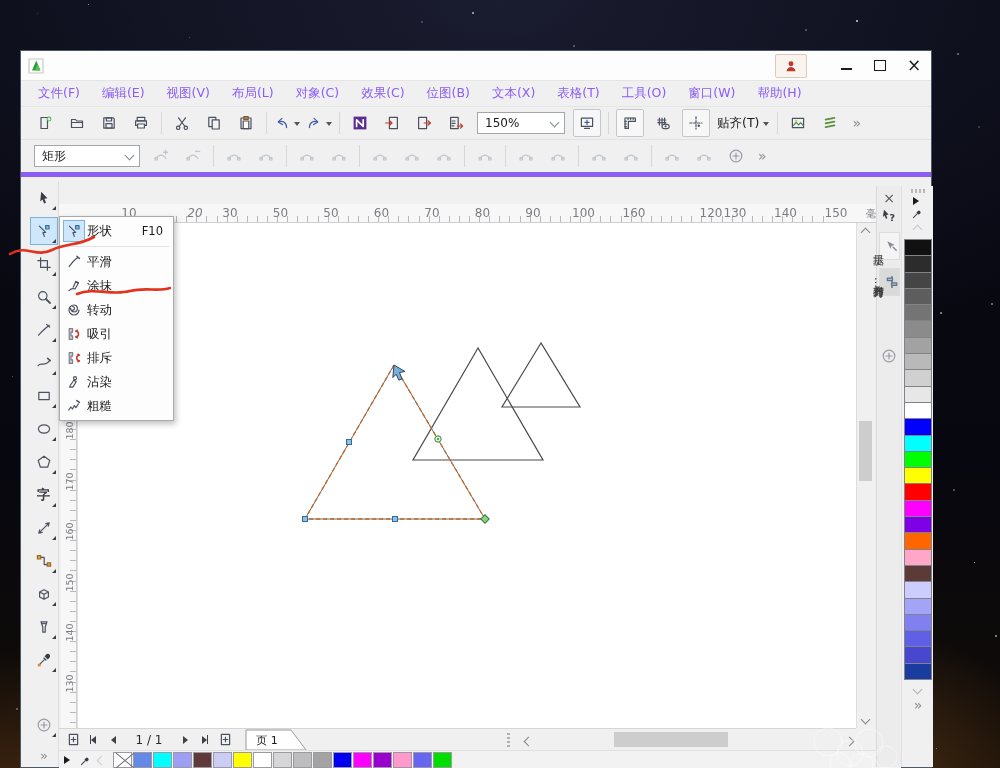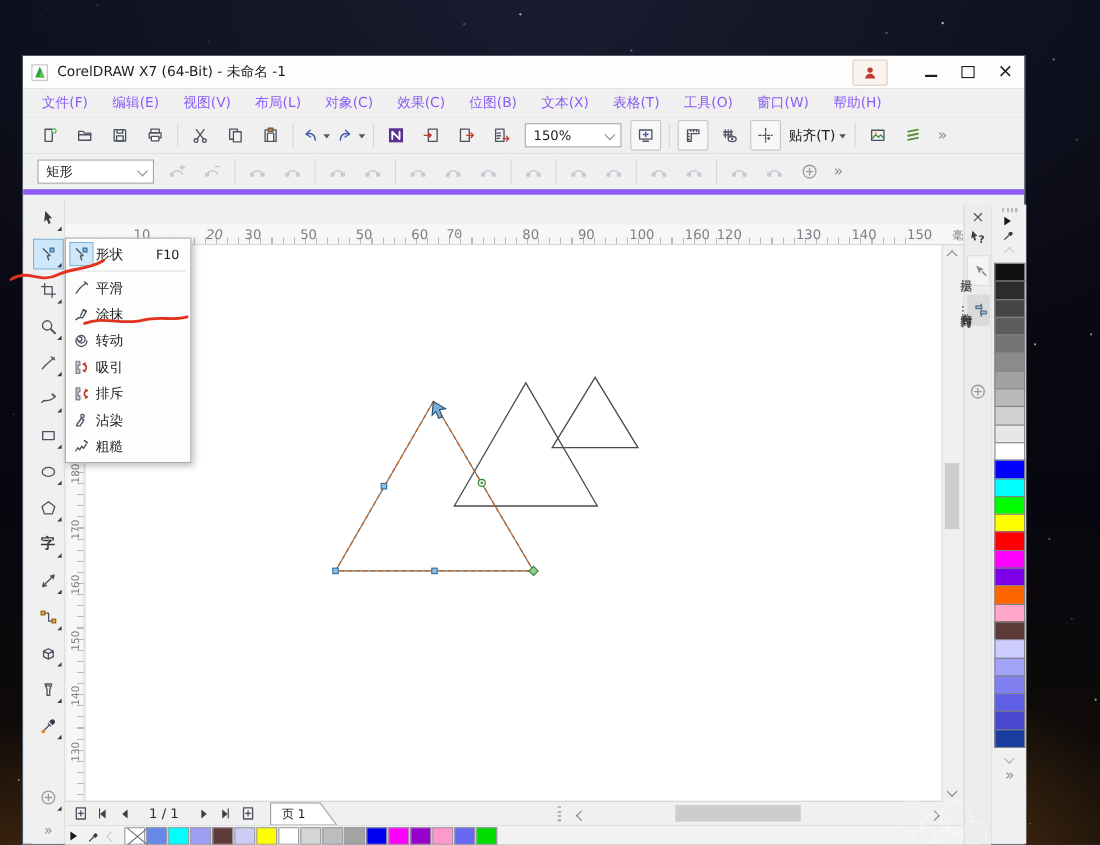--- a/index.html
+++ b/index.html
@@ -254,21 +254,20 @@
 <div id="window">
 
   <div id="titlebar">
     <span style="margin-left:7px;display:flex" id="applogo">
         <svg class="ic" viewBox="0 0 16 16" fill="none" stroke="#4c5160" stroke-width="1.2" stroke-linecap="round" stroke-linejoin="round">
           <rect x="1" y="1" width="14" height="14" fill="#fff" stroke="#c8c8c8"></rect>
           <path d="M4 12.5 L8.2 2.5 L12.5 12.5 Z" fill="#2f9e3f" stroke="none"></path>
           <path d="M7 12.5 L9.6 6.5 L12.5 12.5 Z" fill="#5cc44a" stroke="none"></path>
         </svg>
       </span>
-    <span class="title">CorelDRAW X7 (64-Bit) - 未命名 -1</span>
     <div id="win-controls">
       <div id="user-btn">
         <svg width="14" height="14" viewBox="0 0 16 16">
             <circle cx="8" cy="5.4" r="2.8" fill="#c0392b"></circle>
             <path d="M2.8 14 C3.4 10.4 6 9.2 8 9.2 C10 9.2 12.6 10.4 13.2 14 Z" fill="#c0392b"></path>
           </svg>
       </div>
       <div class="winbtn">
           <div class="minbar"></div>
         </div>
@@ -572,26 +571,26 @@
 
   <div id="hruler">
     <div class="ticks"></div>
     <span id="hruler-unit" style="right:8px">毫米</span>
   <span class="hlabel" style="left: 70px;">10</span>
       <span class="hlabel" style="left: 136px; font-style: italic;">20</span>
       <span class="hlabel" style="left: 171px;">30</span>
       <span class="hlabel" style="left: 221.5px;">50</span>
       <span class="hlabel" style="left: 272px;">50</span>
       <span class="hlabel" style="left: 322.5px;">60</span>
-      <span class="hlabel" style="left: 354px; font-family: Liberation Mono, monospace;">70</span>
+      <span class="hlabel" style="left: 373px;">70</span>
       <span class="hlabel" style="left: 423.5px;">80</span>
       <span class="hlabel" style="left: 474px;">90</span>
       <span class="hlabel" style="left: 524.5px;">100</span>
       <span class="hlabel" style="left: 575px;">160</span>
-      <span class="hlabel" style="left: 604px;">120</span>
+      <span class="hlabel" style="left: 652px;">120</span>
       <span class="hlabel" style="left: 676px;">130</span>
       <span class="hlabel" style="left: 726.5px;">140</span>
       <span class="hlabel" style="left: 777px;">150</span>
     </div>
   <div id="vruler">
     <div class="ticks"></div>
   <span class="vlabel" style="top: 203px;">180</span>
       <span class="vlabel" style="top: 253.5px;">170</span>
       <span class="vlabel" style="top: 304px;">160</span>
       <span class="vlabel" style="top: 354.5px;">150</span>

